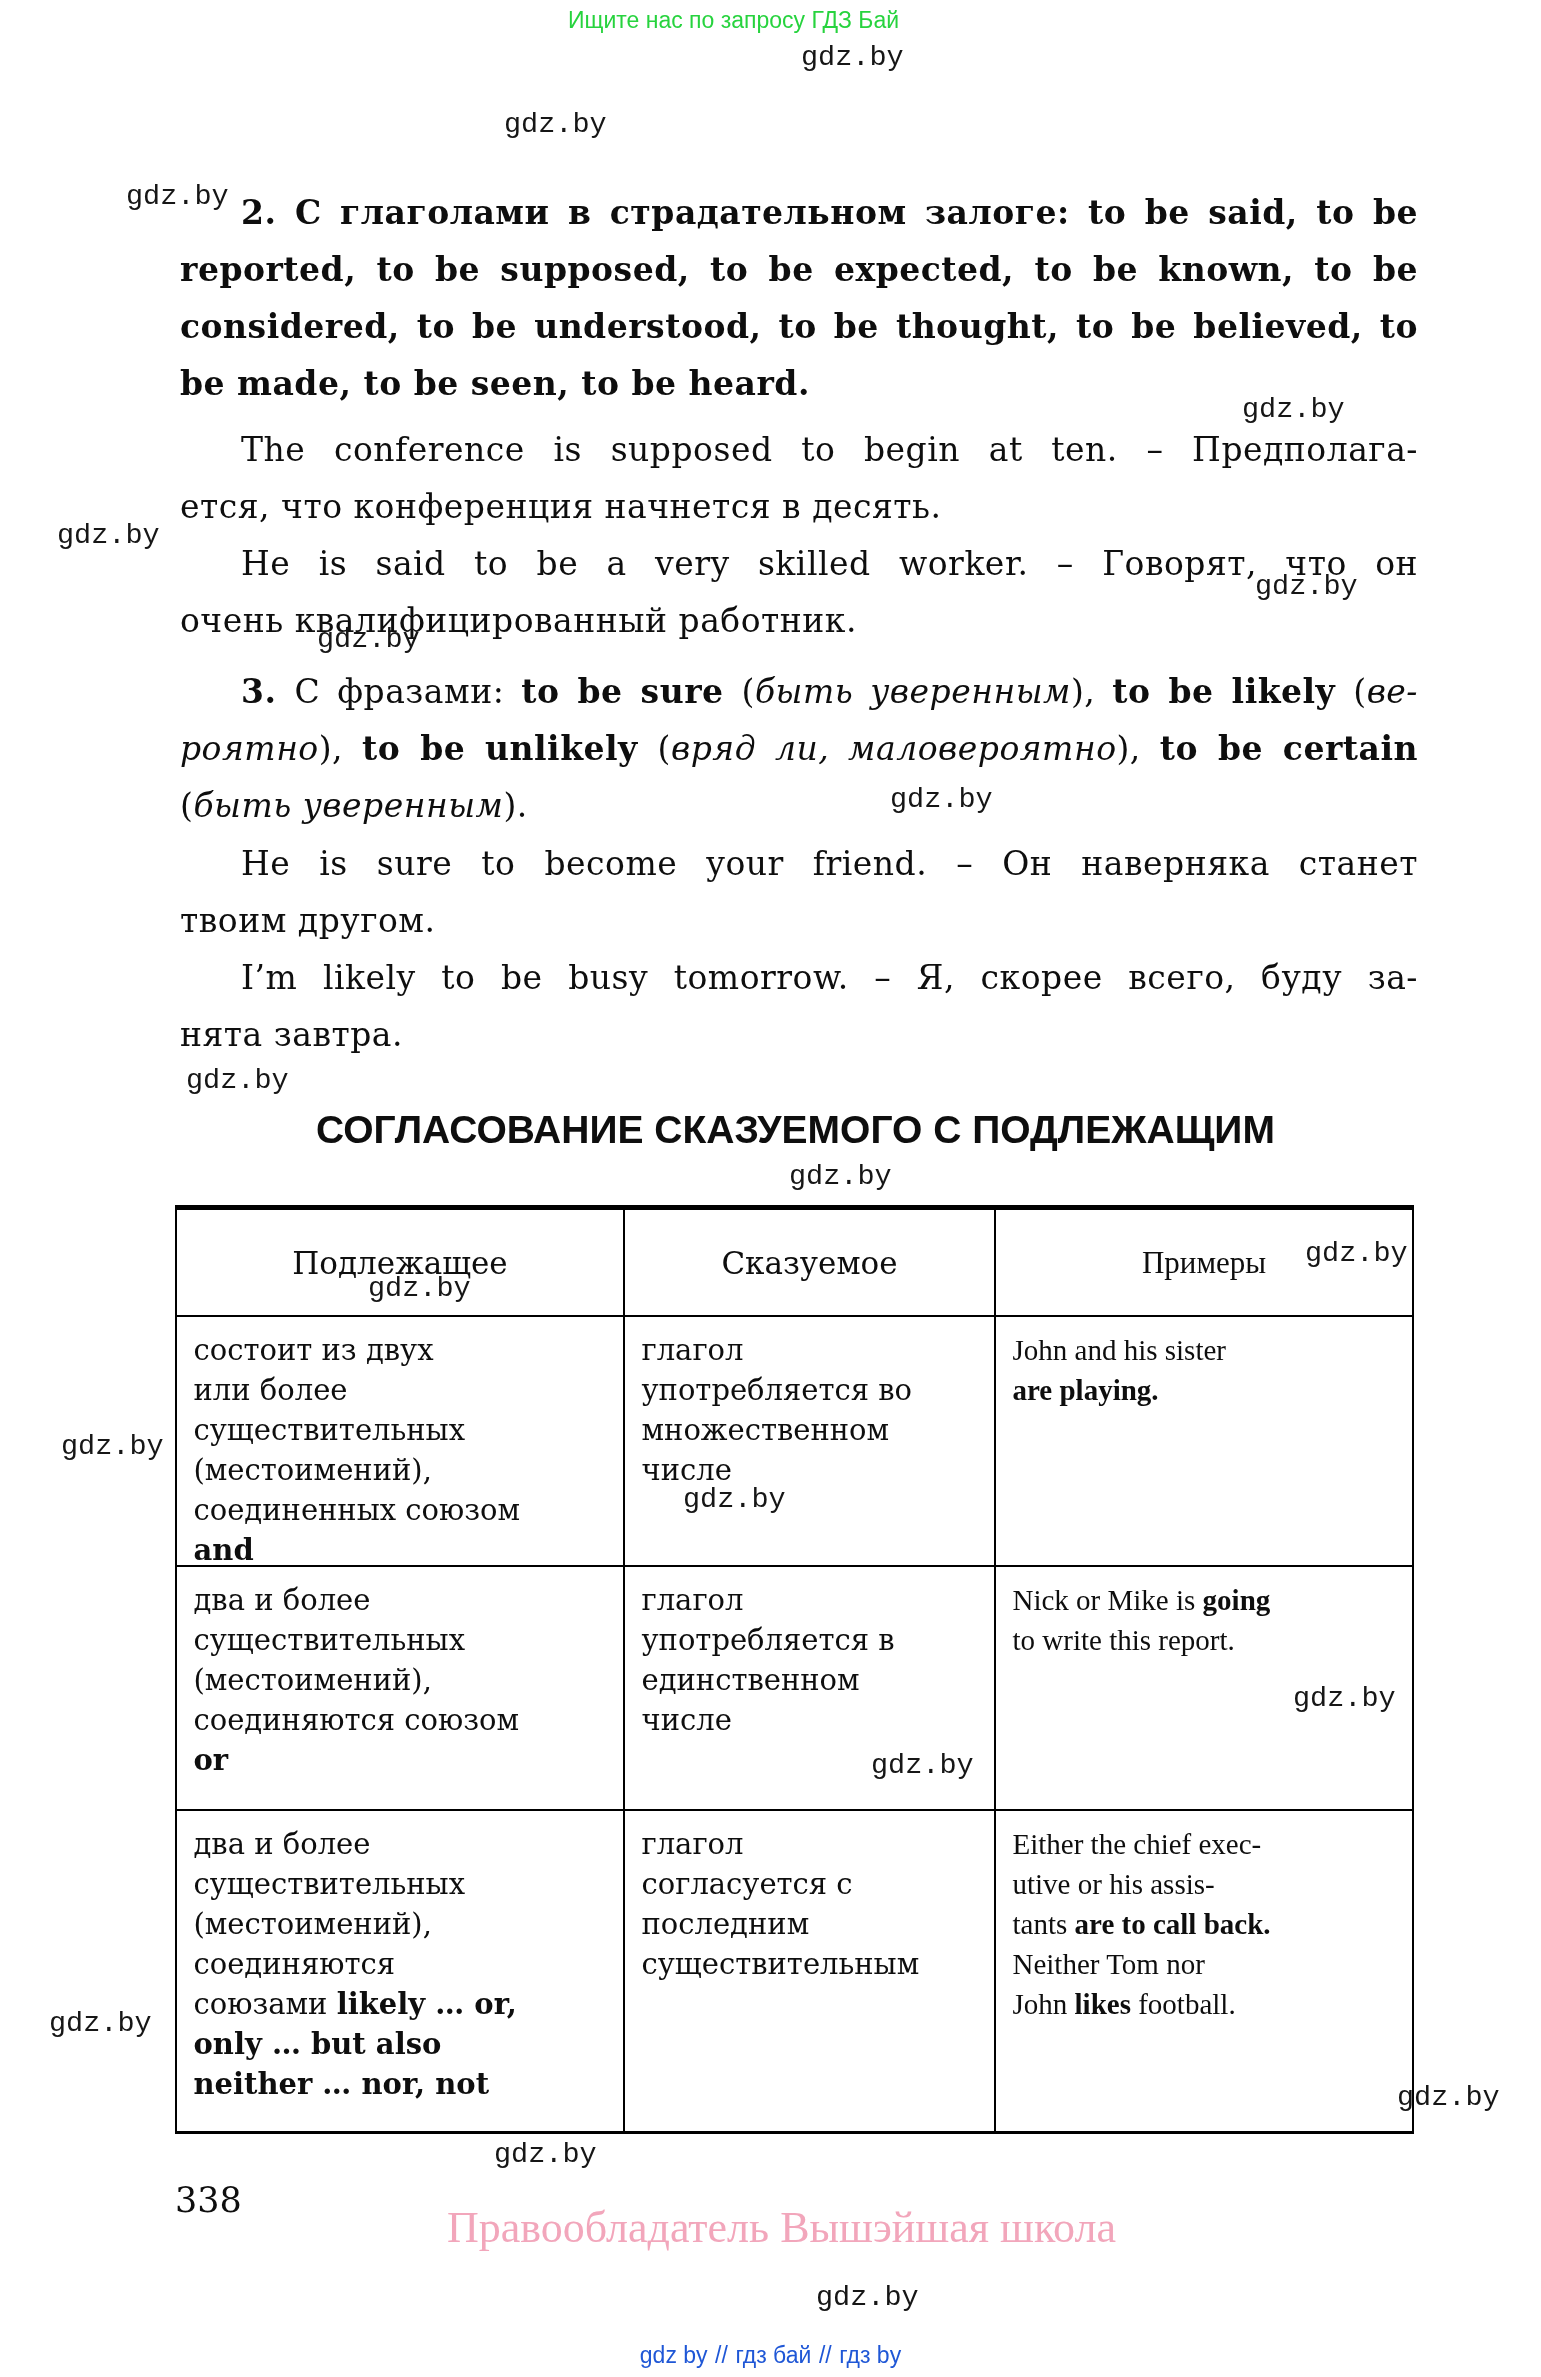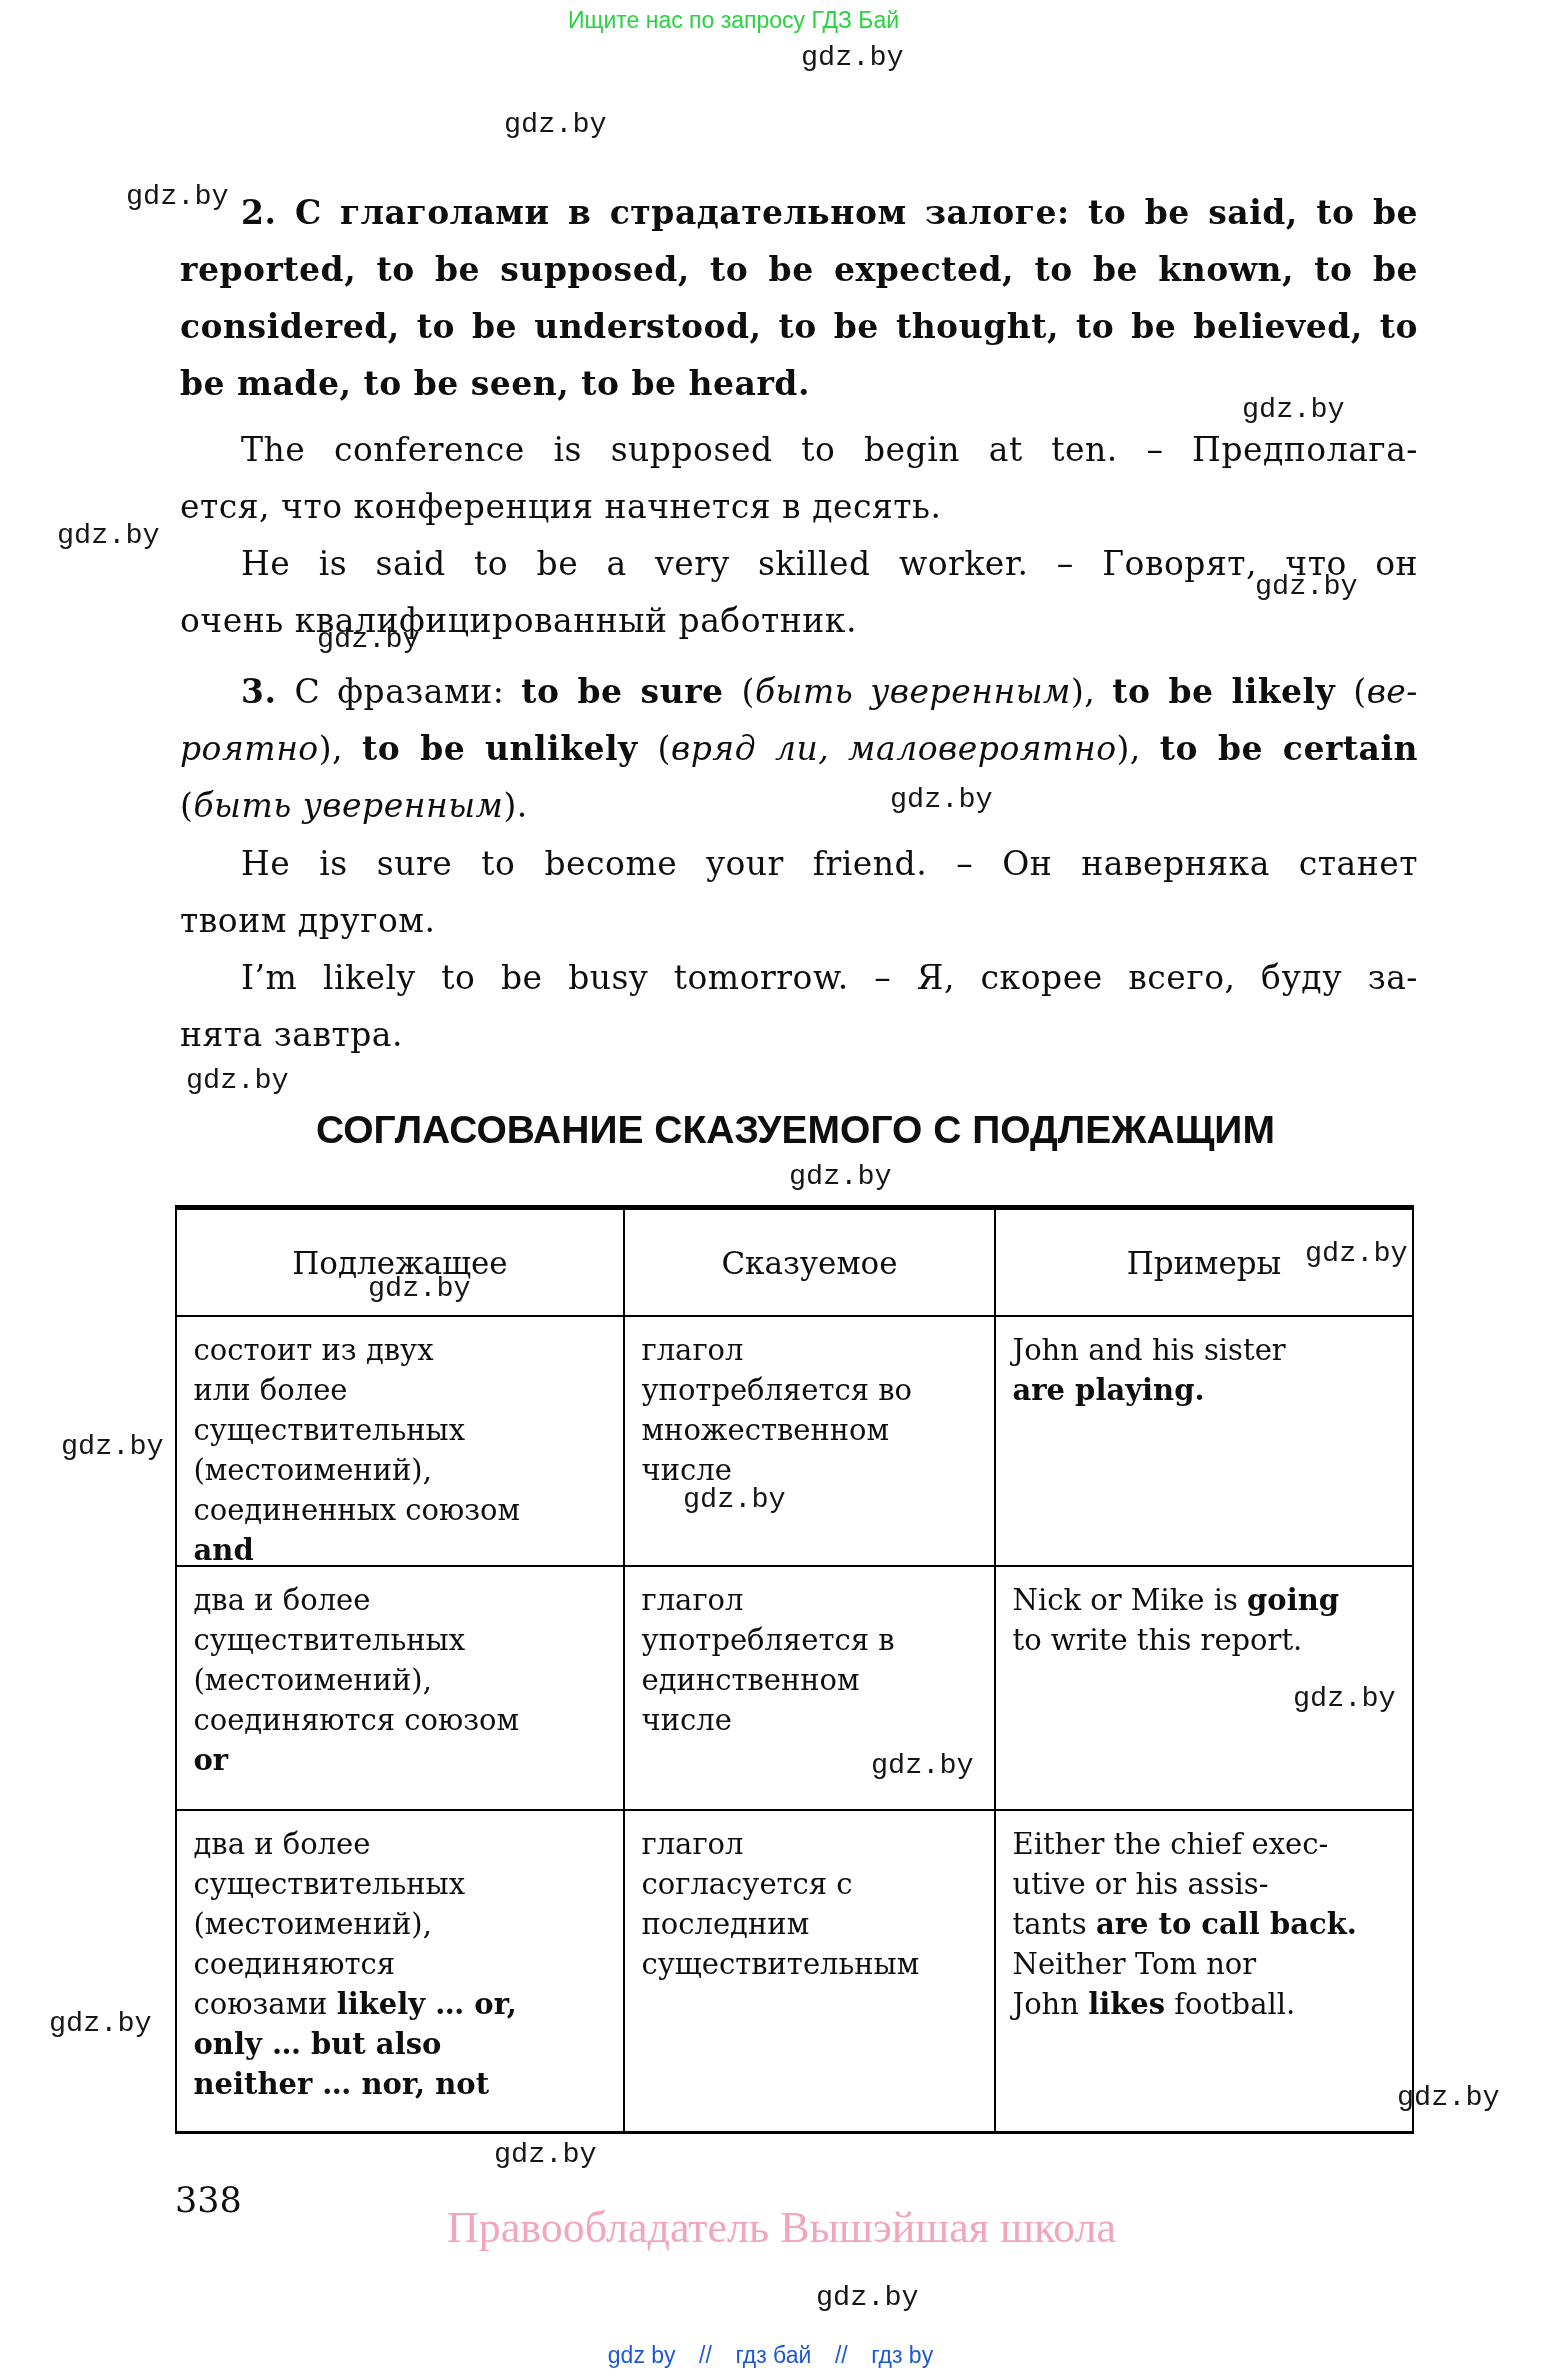--- a/index.html
+++ b/index.html
@@ -29,33 +29,33 @@
            letter-spacing:0px;white-space:nowrap;}
 
   
   .gtable{position:absolute;left:175px;top:1205px;width:1239px;height:929px;
           box-sizing:border-box;border:2.8px solid #000;border-top-width:5.5px;
           border-bottom-width:3.7px;display:grid;
           grid-template-columns:448px 371px 1fr;
           grid-template-rows:107px 250px 244px 1fr;}
   .c{box-sizing:border-box;border-right:2.8px solid #000;border-bottom:2.8px solid #000;
      padding:13px 11px 0 16.5px;font-size:29px;line-height:40px;overflow:hidden;}
-  .c.nr{border-right:none;}
+  .c.nr{border-right:none;font-family:Liberation Serif, serif;}
   .c.nb{border-bottom:none;}
   .hcell{display:flex;align-items:center;justify-content:center;
          font-size:31px;padding:12px;}
   .cell-line{white-space:nowrap;}
 
   
   .pagenum{position:absolute;left:175px;top:2180px;font-size:35px;}
   .copyright{position:absolute;left:22px;top:2202px;width:1519px;text-align:center;
              font-family:Liberation Serif, serif;font-size:44px;color:#f2a6bb;}
   .links{position:absolute;left:0;top:2342px;width:1541px;text-align:center;
          font-family:"Liberation Sans",sans-serif;font-size:23px;color:#1f57d6;}
-  .links a{color:#1f57d6;text-decoration:none;margin:0 18px;cursor:pointer;}
+  .links a{color:#1f57d6;text-decoration:none;margin:0 2px;cursor:pointer;}
   .links .sep{margin:0 5.5px;}
 </style>
 </head>
 <body>
 
 <div class="banner">Ищите нас по запросу ГДЗ Бай</div>
 
 <span class="wm" style="left:801px;top:41px">gdz.by</span>
 <span class="wm" style="left:504px;top:108px">gdz.by</span>
 <span class="wm" style="left:126px;top:180px">gdz.by</span>

